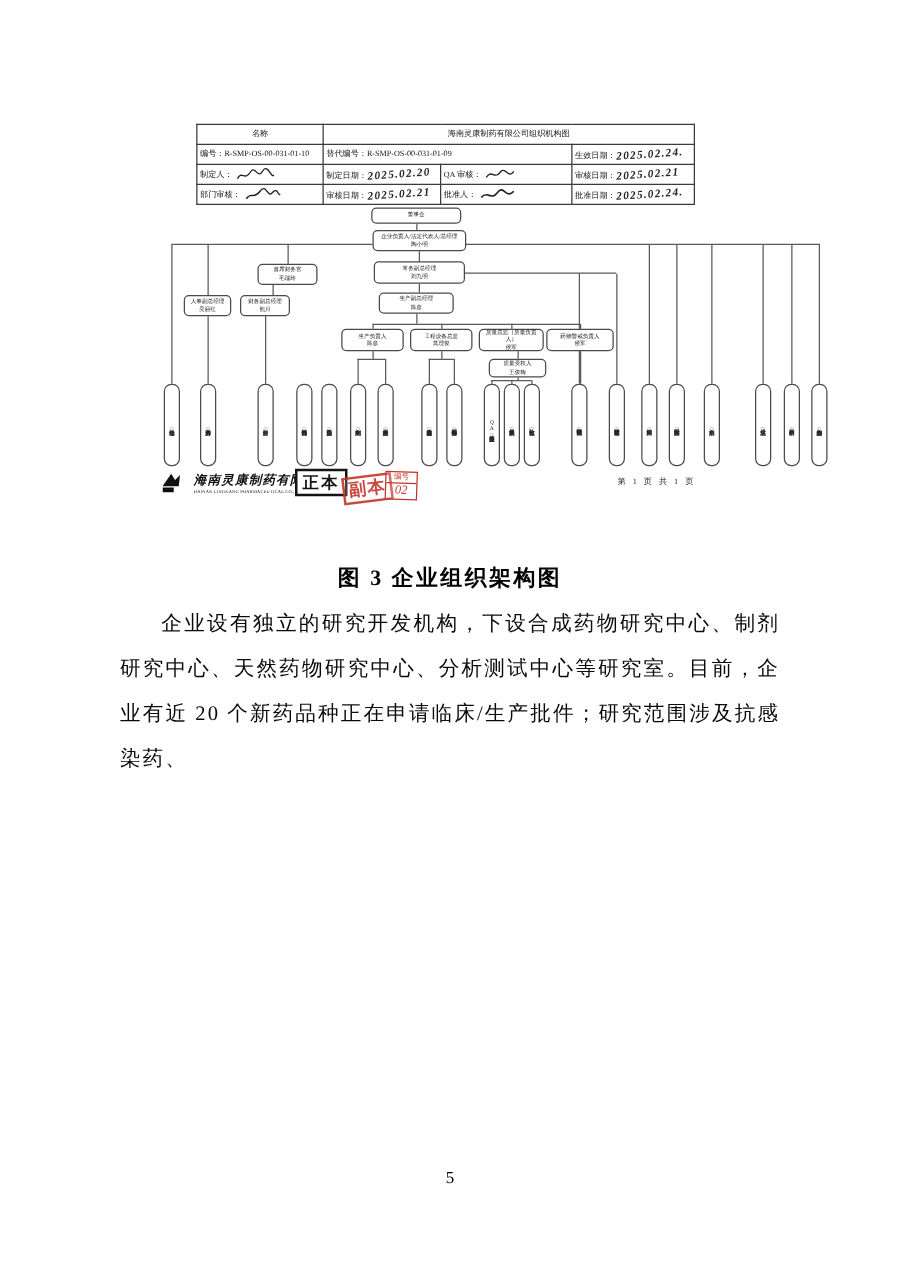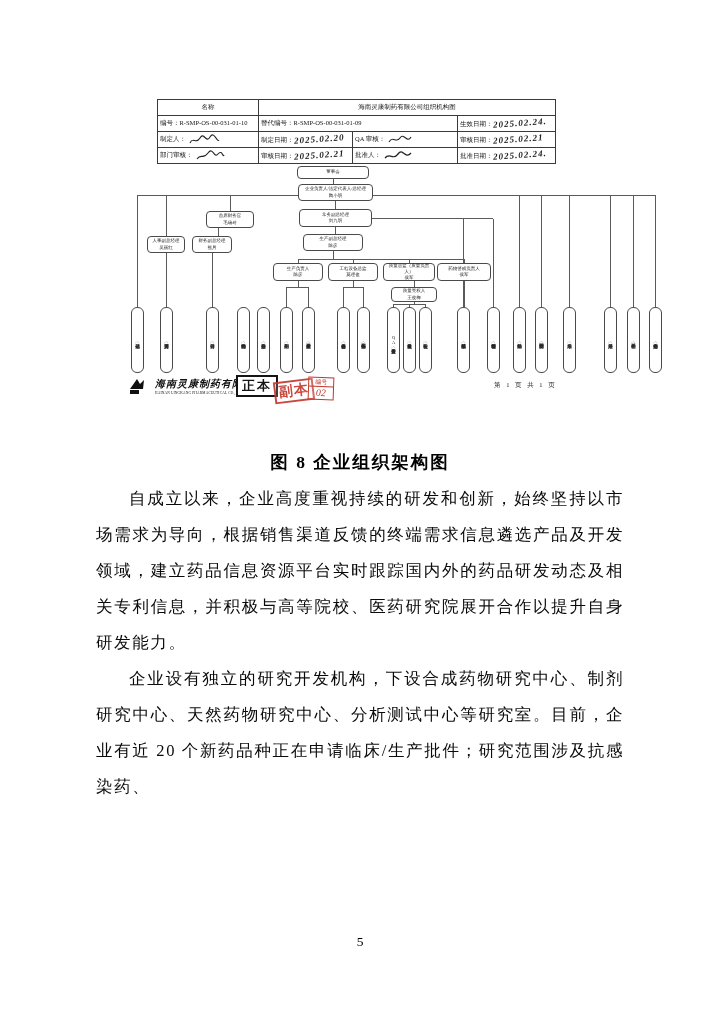--- a/index.html
+++ b/index.html
@@ -192,21 +192,20 @@
   </div>
 
   <div class="stamp-orig">正本</div>
   <div class="stamp-copy">副本</div>
   <div class="stamp-no">
     <div class="lbl">编号</div>
     <div class="num">02</div>
   </div>
   <div class="page-note">第 1 页 共 1 页</div>
 
-  <div class="caption">图 8 企业组织架构图</div>
+  <div class="caption">图 3 企业组织架构图</div>
 
   <div class="bodytext">
-    <p>自成立以来，企业高度重视持续的研发和创新，始终坚持以市场需求为导向，根据销售渠道反馈的终端需求信息遴选产品及开发领域，建立药品信息资源平台实时跟踪国内外的药品研发动态及相关专利信息，并积极与高等院校、医药研究院展开合作以提升自身研发能力。</p>
     <p>企业设有独立的研究开发机构，下设合成药物研究中心、制剂研究中心、天然药物研究中心、分析测试中心等研究室。目前，企业有近 20 个新药品种正在申请临床/生产批件；研究范围涉及抗感染药、</p>
   </div>
 
   <div class="pageno">5</div>
 </div>
 
 </body></html>

